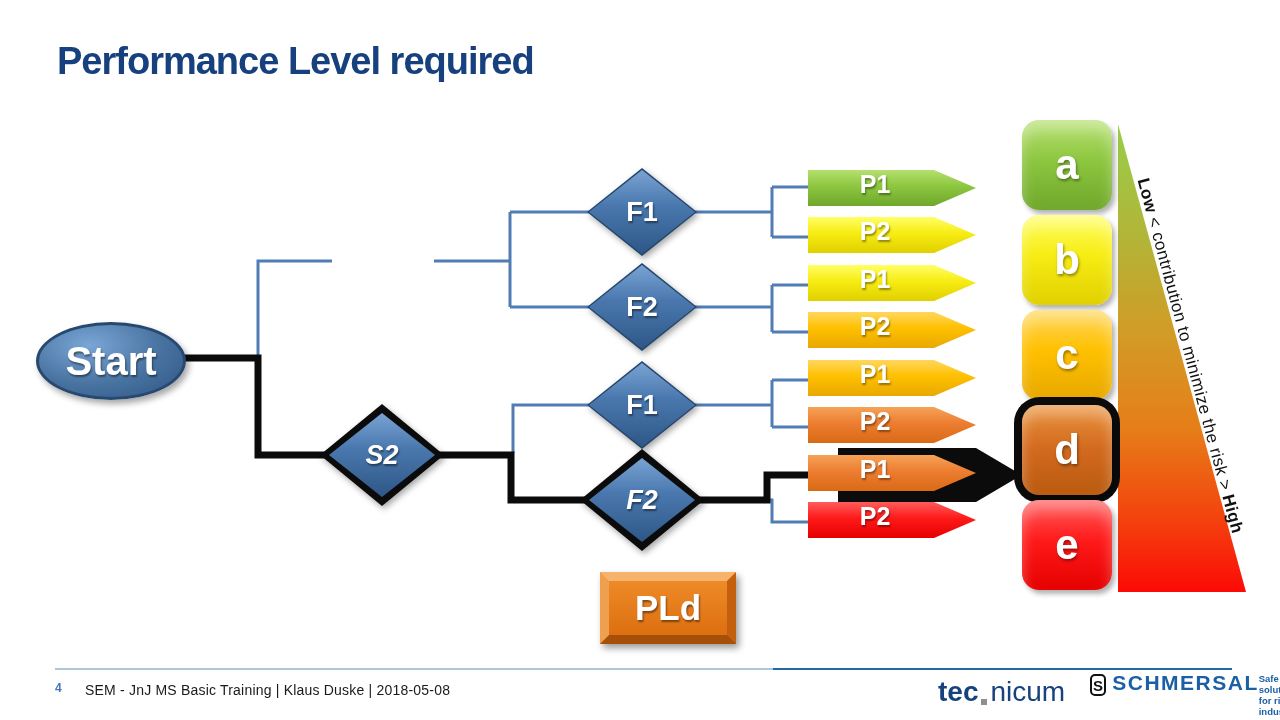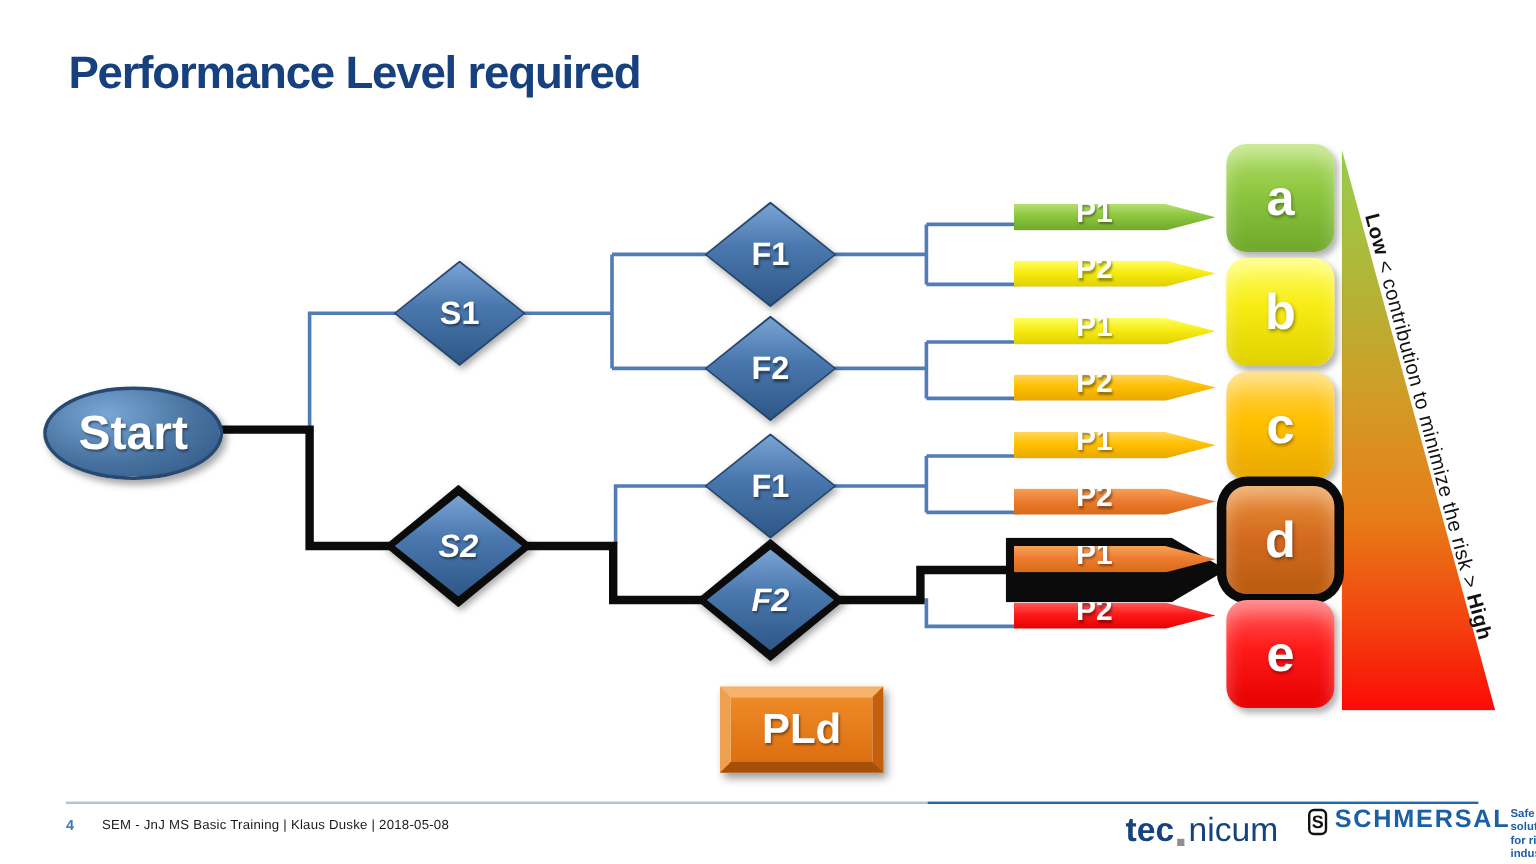--- a/index.html
+++ b/index.html
@@ -26,23 +26,23 @@
                    clip-path:polygon(50% 0,100% 50%,50% 100%,0 50%); }
   .diamond .fill { position:absolute; inset:2px;
                    clip-path:polygon(50% 0,100% 50%,50% 100%,0 50%);
                    background:linear-gradient(180deg,#7AA3D4 0%,#4A78AE 42%,#2E5787 100%); }
   .diamond.hl { width:124px; height:102px;font-style:italic; }
   .diamond.hl .edge { background:#0b0b0b; }
   .diamond.hl .fill { inset:9px; }
   .diamond span { position:absolute; inset:0; display:flex; align-items:center; justify-content:center;
                   color:#fff; font-weight:bold; font-size:27px; text-shadow:1px 2px 2px rgba(0,0,0,.45); }
 
-  .parrow { position:absolute; left:845px; width:168px; height:22px; z-index:2;
+  .parrow { position:absolute; left:808px; width:168px; height:36px; z-index:2;
             clip-path:polygon(0 0,75% 0,100% 50%,75% 100%,0 100%);
-            display:flex; align-items:flex-end; justify-content:center;
+            display:flex; align-items:flex-start; justify-content:center;
             filter:drop-shadow(2px 3px 2px rgba(0,0,0,.3)); }
   .parrow span { color:#fff; font-weight:bold; font-size:25px; margin-right:34px;
                  text-shadow:1px 2px 2px rgba(0,0,0,.4); }
   .parrow-outline { position:absolute; left:838px; top:448px; width:184px; height:54px; z-index:2;
             clip-path:polygon(0 0,75% 0,100% 50%,75% 100%,0 100%); background:#0b0b0b; }
 
   .c-green  { background:linear-gradient(180deg,#B5E070 0%,#8DC63F 45%,#6FA82B 100%); }
   .c-yellow { background:linear-gradient(180deg,#FFFF66 0%,#F7EC13 45%,#E0D000 100%); }
   .c-gold   { background:linear-gradient(180deg,#FFD75E 0%,#FFC000 45%,#E8A800 100%); }
   .c-orange { background:linear-gradient(180deg,#F5A358 0%,#ED7D31 45%,#D96A15 100%); }
@@ -69,21 +69,21 @@
          background:linear-gradient(180deg,#EE8A28 0%,#DD6F10 100%);
          border:9px solid; border-color:#F7B36B #C45F0E #A64F08 #EFA04F;
          box-shadow:3px 4px 7px rgba(0,0,0,.4);
          display:flex; align-items:center; justify-content:center; }
   .pld span { color:#fff; font-weight:bold; font-size:35px; text-shadow:1px 2px 2px rgba(0,0,0,.45); }
 
   
   .fline-left  { position:absolute; left:55px;  top:668px; width:718px; height:2px; background:#AFC6DA; z-index:3; }
   .fline-right { position:absolute; left:773px; top:668px; width:459px; height:2px; background:#2368A8; z-index:3; }
   .page-num { position:absolute; left:55px; top:681px; font-size:12px; font-weight:bold; color:#4477B5; z-index:3; }
-  .ftext { position:absolute; left:85px; top:682px; font-size:11px; color:#1a1a1a; z-index:3; letter-spacing:.2px;text-align:right; }
+  .ftext { position:absolute; left:85px; top:682px; font-size:14px; color:#1a1a1a; z-index:3; letter-spacing:.2px;text-align:right; }
 
   .tecnicum { position:absolute; left:938px; top:676px; z-index:3; font-size:28px; color:#16427D;
               display:flex; align-items:flex-end; }
   .tecnicum .t1 { font-weight:bold; }
   .tecnicum .dot { width:6px; height:6px; background:#8F8F8F; display:inline-block; margin:0 3px 3px 3px; }
   .tecnicum .t2 { font-weight:normal; }
 
   .schmersal { position:absolute; left:1090px; top:672px; z-index:3; display:flex; align-items:flex-start; }
   .schmersal .sicon { width:22px; height:22px; border:2.5px solid #111; border-radius:5px;
               display:flex; align-items:center; justify-content:center;
@@ -109,25 +109,20 @@
       <path d="M695,405 H772 M772,380 V427 M772,380 H850 M772,427 H850"></path>
       <path d="M695,500 H772 V522 H850"></path>
     </g>
     <path d="M184,358 H258 V455 H511 V500 H767 V475 H852" stroke="#0b0b0b" stroke-width="7" fill="none"></path>
   </svg>
 
   <div class="startnode">
     <span>Start</span>
   </div>
 
-  <div class="diamond" style="left:328px;top:217px">
-    <div class="edge"></div>
-    <div class="fill"></div>
-    <span>S1</span>
-  </div>
   <div class="diamond hl" style="left:320px;top:404px">
     <div class="edge"></div>
     <div class="fill"></div>
     <span>S2</span>
   </div>
   <div class="diamond" style="left:587px;top:168px">
     <div class="edge"></div>
     <div class="fill"></div>
     <span>F1</span>
   </div>

